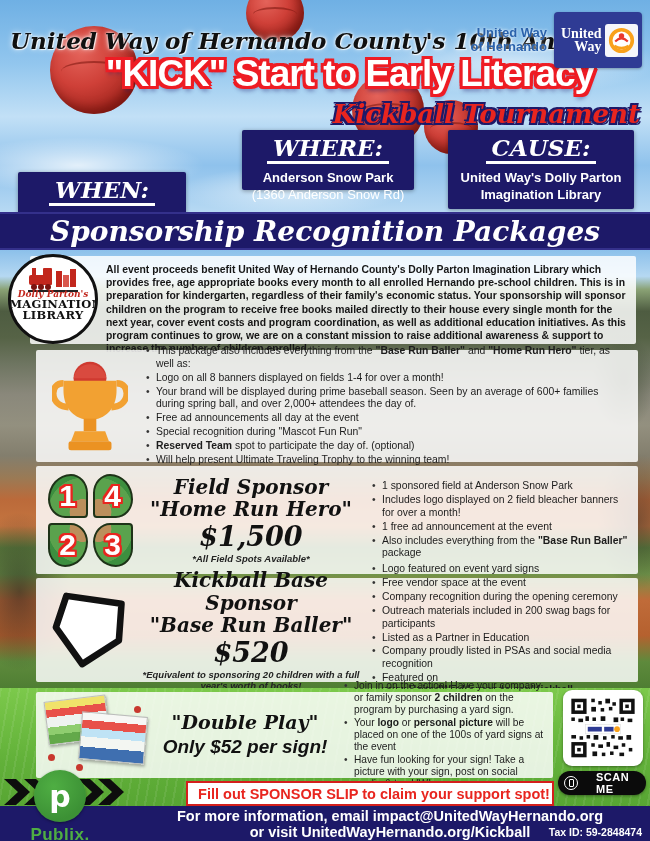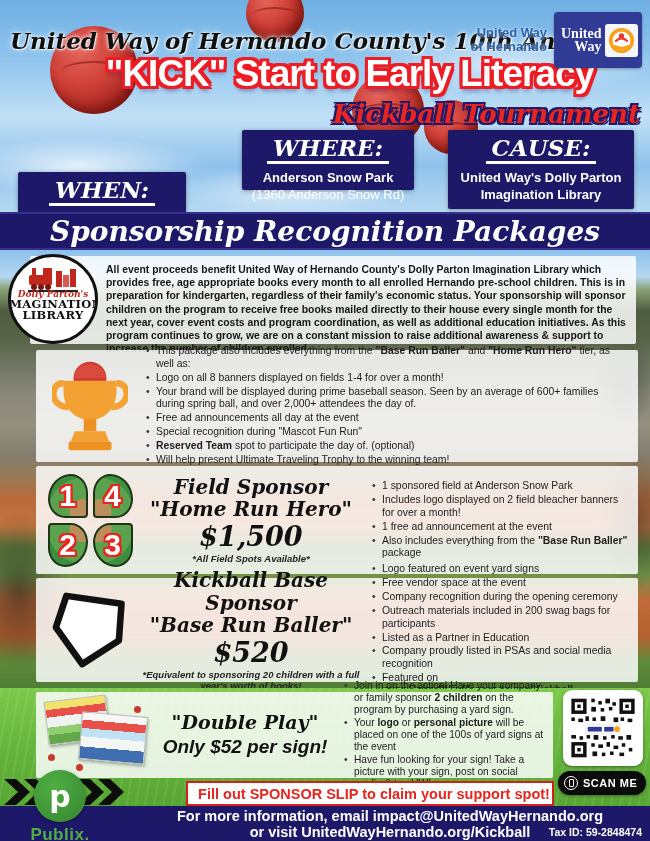--- a/index.html
+++ b/index.html
@@ -153,21 +153,21 @@
     background:linear-gradient(180deg,#f0e26a 0 18%, #e8514a 18% 36%, #eef3f0 36% 60%, #8fcd6f 60% 78%, #63a94a 78% 100%); }
   .sign-b { left:34px; top:16px; width:66px; height:48px; transform:rotate(5deg);
     background:linear-gradient(180deg,#f7f7f5 0 16%, #e8514a 16% 34%, #bfe3f5 34% 52%, #f3f6f2 52% 74%, #3f6fb0 74% 100%); }
   .dot { position:absolute; width:7px; height:7px; border-radius:50%; background:#c8382e; }
 
   
   .qr-card { position:absolute; left:563px; top:690px; width:80px; height:76px; background:#fff;
     border-radius:9px; display:flex; align-items:center; justify-content:center;
     box-shadow:0 1px 3px rgba(0,0,0,.4); }
   .scan-pill { position:absolute; left:558px; top:771px; width:88px; height:24px; background:#0b0b0b;
-    border-radius:13px; display:flex; align-items:center; gap:5px; padding-left:6px;
+    border-radius:13px; display:flex; align-items:center; gap:18px; padding-left:6px;
     box-shadow:0 1px 3px rgba(0,0,0,.4); }
   .phone-ico { width:14px; height:14px; border:1.6px solid #fff; border-radius:50%; display:flex;
     align-items:center; justify-content:center; flex:0 0 auto; }
   .phone-ico i { display:block; width:5px; height:8px; border:1px solid #fff; border-radius:1px; }
   .scan-text { color:#fff; font-weight:bold; font-size:11px; letter-spacing:.5px; }
 
   
   .slip { position:absolute; left:186px; top:781px; width:368px; height:25px; background:#fff;
     border:2px solid #d41f1c; display:flex; align-items:center; justify-content:center;padding-left:8px; }
   .slip span { color:#e8251f; font-weight:bold; font-size:14.5px; white-space:nowrap; }

